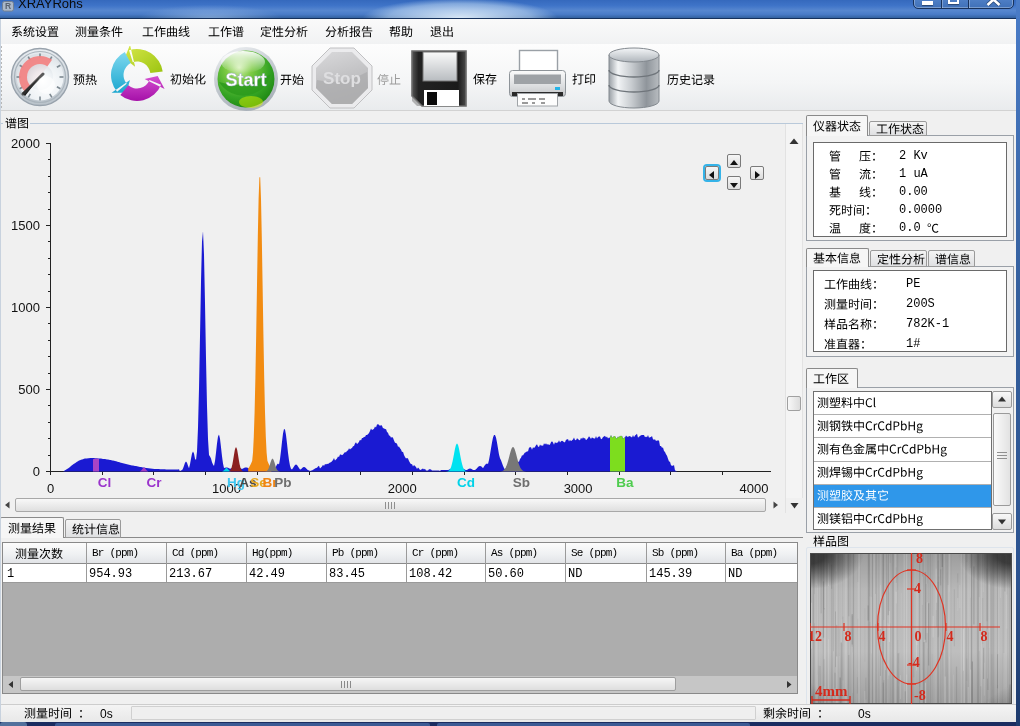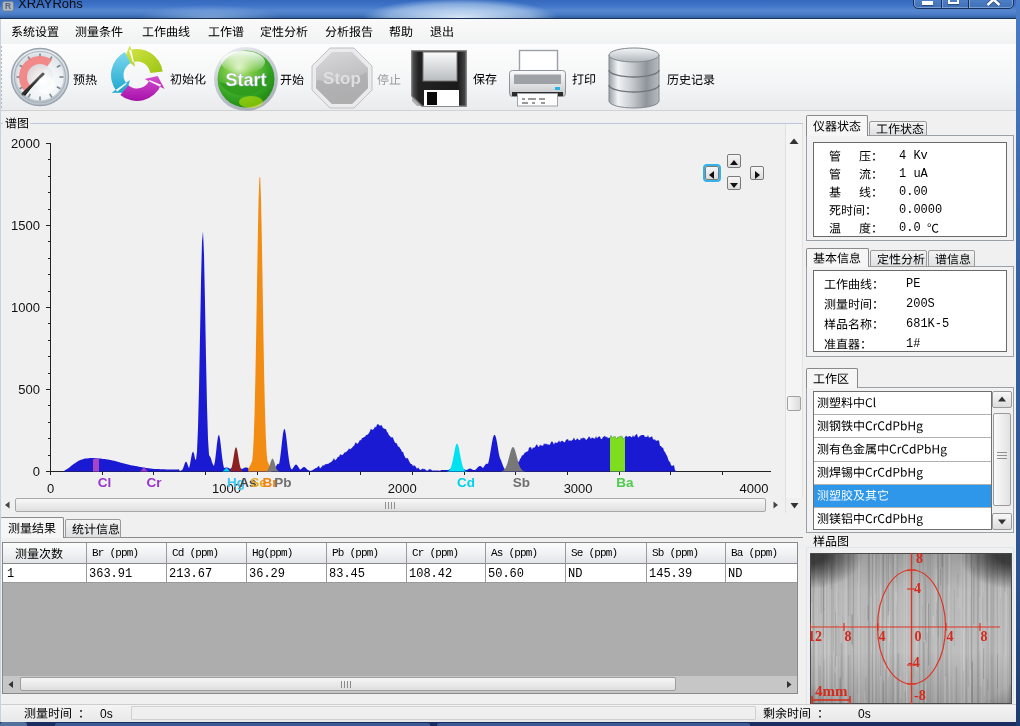--- a/index.html
+++ b/index.html
@@ -273,33 +273,33 @@
       <path d="M4.5 11 L13.5 11 L9 5.5 Z" fill="#333"></path>
     </svg></div>
 <div style="position:absolute;left:786px;top:498px;width:17px;height:15px;background:#f0f0f0;"><svg width="17" height="15">
       <path d="M4.5 5 L12.5 5 L8.5 10.5 Z" fill="#333"></path>
     </svg></div>
 <div style="position:absolute;left:787px;top:396px;width:14px;height:15px;background:linear-gradient(90deg,#f8f8f8,#dcdcdc);border:1px solid #a0a0a0;border-radius:2px;"></div>
 <div style="position:absolute;left:806px;top:135px;width:208px;height:106px;background:#f2f2f2;border:1px solid #9aa0a8;"></div>
 <div style="position:absolute;left:806px;top:115px;width:62px;height:21px;background:#f6f6f6;border:1px solid #8a8a8a;border-bottom:none;border-radius:2px 2px 0 0;"></div>
 <div style="position:absolute;left:869px;top:120.5px;width:58px;height:15.5px;background:linear-gradient(180deg,#f4f4f4,#dfe0e2);border:1px solid #9a9a9a;border-radius:2px 2px 0 0;"></div>
 <div style="position:absolute;left:813px;top:142px;width:194px;height:95px;background:#fff;border:1px solid #6a6a6a;"></div>
-<div style="position:absolute;left:899px;top:149px;width:70px;height:14px;font-size:12px;line-height:14px;font-family:&quot;Liberation Mono&quot;,monospace;color:#000;">4 Kv</div>
+<div style="position:absolute;left:899px;top:149px;width:70px;height:14px;font-size:12px;line-height:14px;font-family:&quot;Liberation Mono&quot;,monospace;color:#000;">2 Kv</div>
 <div style="position:absolute;left:899px;top:167px;width:70px;height:14px;font-size:12px;line-height:14px;font-family:&quot;Liberation Mono&quot;,monospace;color:#000;">1 uA</div>
 <div style="position:absolute;left:899px;top:185px;width:70px;height:14px;font-size:12px;line-height:14px;font-family:&quot;Liberation Mono&quot;,monospace;color:#000;">0.00</div>
 <div style="position:absolute;left:899px;top:203px;width:70px;height:14px;font-size:12px;line-height:14px;font-family:&quot;Liberation Mono&quot;,monospace;color:#000;">0.0000</div>
 <div style="position:absolute;left:899px;top:221px;width:60px;height:14px;font-size:12px;line-height:14px;font-family:&quot;Liberation Mono&quot;,monospace;color:#000;">0.0</div>
 <div style="position:absolute;left:806px;top:266px;width:208px;height:91px;background:#f2f2f2;border:1px solid #9aa0a8;"></div>
 <div style="position:absolute;left:806px;top:248px;width:63px;height:19px;background:#f6f6f6;border:1px solid #8a8a8a;border-bottom:none;border-radius:2px 2px 0 0;"></div>
 <div style="position:absolute;left:870px;top:250px;width:57px;height:17px;background:linear-gradient(180deg,#f4f4f4,#dfe0e2);border:1px solid #9a9a9a;border-radius:2px 2px 0 0;"></div>
 <div style="position:absolute;left:928px;top:250px;width:47px;height:17px;background:linear-gradient(180deg,#f4f4f4,#dfe0e2);border:1px solid #9a9a9a;border-radius:2px 2px 0 0;"></div>
 <div style="position:absolute;left:813px;top:270px;width:194px;height:82px;background:#fff;border:1px solid #6a6a6a;"></div>
 <div style="position:absolute;left:906px;top:277px;width:80px;height:14px;font-size:12px;line-height:14px;font-family:&quot;Liberation Mono&quot;,monospace;color:#000;">PE</div>
 <div style="position:absolute;left:906px;top:297px;width:80px;height:14px;font-size:12px;line-height:14px;font-family:&quot;Liberation Mono&quot;,monospace;color:#000;">200S</div>
-<div style="position:absolute;left:906px;top:317px;width:80px;height:14px;font-size:12px;line-height:14px;font-family:&quot;Liberation Mono&quot;,monospace;color:#000;">681K-5</div>
+<div style="position:absolute;left:906px;top:317px;width:80px;height:14px;font-size:12px;line-height:14px;font-family:&quot;Liberation Mono&quot;,monospace;color:#000;">782K-1</div>
 <div style="position:absolute;left:906px;top:337px;width:80px;height:14px;font-size:12px;line-height:14px;font-family:&quot;Liberation Mono&quot;,monospace;color:#000;">1#</div>
 <div style="position:absolute;left:806px;top:387px;width:208px;height:146px;background:#f2f2f2;border:1px solid #9aa0a8;"></div>
 <div style="position:absolute;left:806px;top:368px;width:52px;height:20px;background:#f6f6f6;border:1px solid #8a8a8a;border-bottom:none;border-radius:2px 2px 0 0;"></div>
 <div style="position:absolute;left:813px;top:391px;width:179px;height:139px;background:#fff;border:1px solid #707070;"></div>
 <div style="position:absolute;left:814px;top:414.17px;width:177px;height:1px;background:#b0b0b0;"></div>
 <div style="position:absolute;left:814px;top:437.34px;width:177px;height:1px;background:#b0b0b0;"></div>
 <div style="position:absolute;left:814px;top:460.51px;width:177px;height:1px;background:#b0b0b0;"></div>
 <div style="position:absolute;left:814px;top:484.18px;width:177px;height:23.17px;background:#2f97ea;"></div>
 <div style="position:absolute;left:814px;top:483.68px;width:177px;height:1px;background:#b0b0b0;"></div>
 <div style="position:absolute;left:814px;top:506.85px;width:177px;height:1px;background:#b0b0b0;"></div>
@@ -655,27 +655,27 @@
   </svg>
 <div style="position:absolute;left:0px;top:537px;width:803px;height:1px;background:#8a8a8a;"></div>
 <div style="position:absolute;left:0px;top:517px;width:64px;height:21px;background:#f6f6f6;border:1px solid #8a8a8a;border-bottom:none;border-radius:2px 2px 0 0;"></div>
 <div style="position:absolute;left:65px;top:519px;width:56px;height:19px;background:linear-gradient(180deg,#f4f4f4,#dfe0e2);border:1px solid #9a9a9a;border-radius:2px 2px 0 0;"></div>
 <div style="position:absolute;left:2px;top:542px;width:796px;height:152px;background:#adadad;border:1px solid #898989;"></div>
 <div style="position:absolute;left:3px;top:543px;width:794px;height:21px;background:linear-gradient(180deg,#fcfcfc,#eef0f2 60%,#e2e4e7);border-bottom:1px solid #8a8a8a;"></div>
 <div style="position:absolute;left:3px;top:564px;width:794px;height:19px;background:#ffffff;border-bottom:1px solid #9a9a9a;"></div>
 <div style="position:absolute;left:7px;top:567px;width:78px;height:14px;font-size:12px;line-height:14px;font-family:&quot;Liberation Mono&quot;,monospace;color:#000;">1</div>
 <div style="position:absolute;left:85.5px;top:543px;width:1px;height:40px;background:#9a9a9a;"></div>
 <div style="position:absolute;left:92px;top:546.5px;width:78px;height:13px;font-size:11px;line-height:13px;font-family:&quot;Liberation Mono&quot;,monospace;letter-spacing:-0.8px;color:#000;">Br (ppm)</div>
-<div style="position:absolute;left:89px;top:567px;width:78px;height:14px;font-size:12px;line-height:14px;font-family:&quot;Liberation Mono&quot;,monospace;color:#000;">363.91</div>
+<div style="position:absolute;left:89px;top:567px;width:78px;height:14px;font-size:12px;line-height:14px;font-family:&quot;Liberation Mono&quot;,monospace;color:#000;">954.93</div>
 <div style="position:absolute;left:165.5px;top:543px;width:1px;height:40px;background:#9a9a9a;"></div>
 <div style="position:absolute;left:172px;top:546.5px;width:78px;height:13px;font-size:11px;line-height:13px;font-family:&quot;Liberation Mono&quot;,monospace;letter-spacing:-0.8px;color:#000;">Cd (ppm)</div>
 <div style="position:absolute;left:169px;top:567px;width:78px;height:14px;font-size:12px;line-height:14px;font-family:&quot;Liberation Mono&quot;,monospace;color:#000;">213.67</div>
 <div style="position:absolute;left:245.5px;top:543px;width:1px;height:40px;background:#9a9a9a;"></div>
 <div style="position:absolute;left:252px;top:546.5px;width:78px;height:13px;font-size:11px;line-height:13px;font-family:&quot;Liberation Mono&quot;,monospace;letter-spacing:-0.8px;color:#000;">Hg(ppm)</div>
-<div style="position:absolute;left:249px;top:567px;width:78px;height:14px;font-size:12px;line-height:14px;font-family:&quot;Liberation Mono&quot;,monospace;color:#000;">36.29</div>
+<div style="position:absolute;left:249px;top:567px;width:78px;height:14px;font-size:12px;line-height:14px;font-family:&quot;Liberation Mono&quot;,monospace;color:#000;">42.49</div>
 <div style="position:absolute;left:325.5px;top:543px;width:1px;height:40px;background:#9a9a9a;"></div>
 <div style="position:absolute;left:332px;top:546.5px;width:78px;height:13px;font-size:11px;line-height:13px;font-family:&quot;Liberation Mono&quot;,monospace;letter-spacing:-0.8px;color:#000;">Pb (ppm)</div>
 <div style="position:absolute;left:329px;top:567px;width:78px;height:14px;font-size:12px;line-height:14px;font-family:&quot;Liberation Mono&quot;,monospace;color:#000;">83.45</div>
 <div style="position:absolute;left:405.5px;top:543px;width:1px;height:40px;background:#9a9a9a;"></div>
 <div style="position:absolute;left:412px;top:546.5px;width:78px;height:13px;font-size:11px;line-height:13px;font-family:&quot;Liberation Mono&quot;,monospace;letter-spacing:-0.8px;color:#000;">Cr (ppm)</div>
 <div style="position:absolute;left:409px;top:567px;width:78px;height:14px;font-size:12px;line-height:14px;font-family:&quot;Liberation Mono&quot;,monospace;color:#000;">108.42</div>
 <div style="position:absolute;left:484.5px;top:543px;width:1px;height:40px;background:#9a9a9a;"></div>
 <div style="position:absolute;left:491px;top:546.5px;width:78px;height:13px;font-size:11px;line-height:13px;font-family:&quot;Liberation Mono&quot;,monospace;letter-spacing:-0.8px;color:#000;">As (ppm)</div>
 <div style="position:absolute;left:488px;top:567px;width:78px;height:14px;font-size:12px;line-height:14px;font-family:&quot;Liberation Mono&quot;,monospace;color:#000;">50.60</div>
 <div style="position:absolute;left:564.5px;top:543px;width:1px;height:40px;background:#9a9a9a;"></div>

